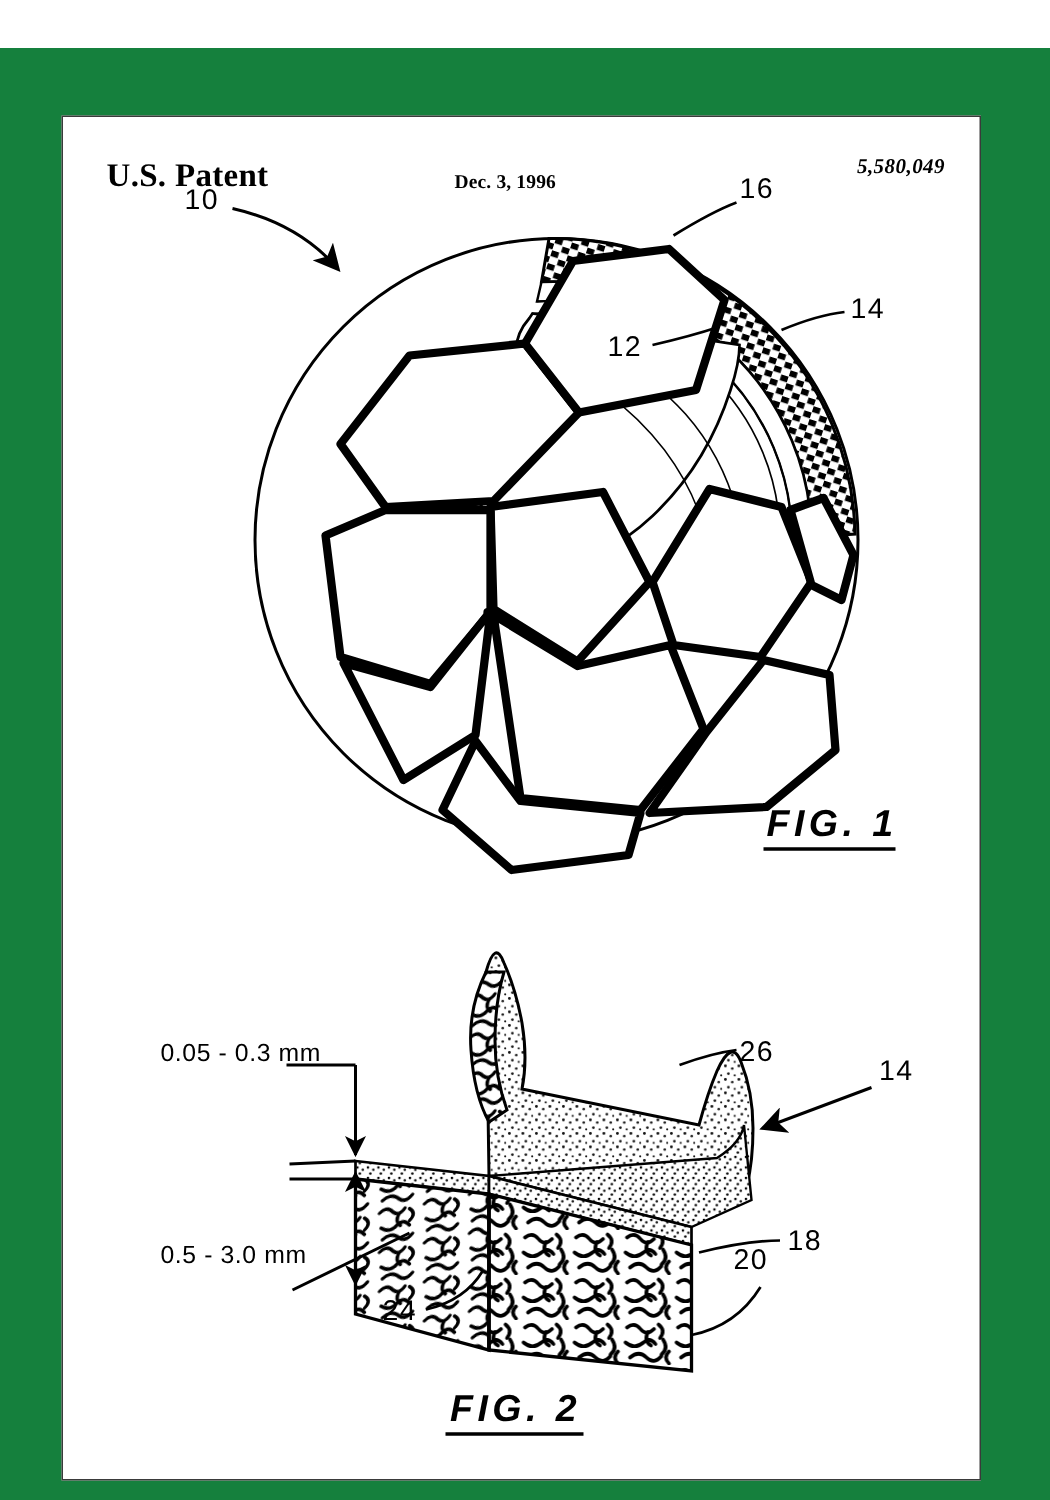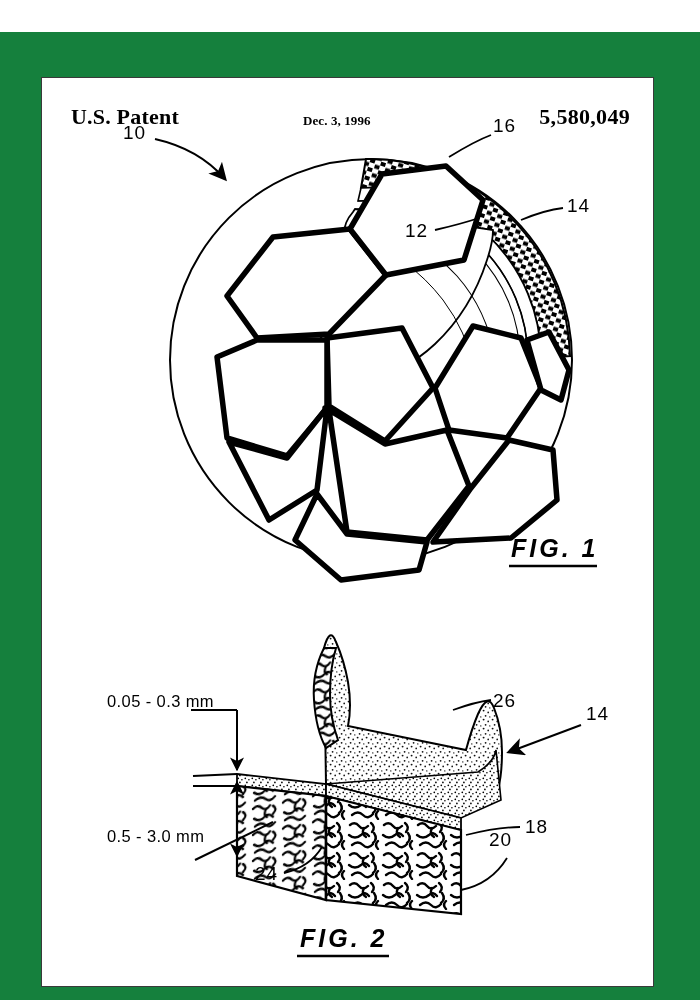--- a/index.html
+++ b/index.html
@@ -43,22 +43,23 @@
     position:absolute;left:262px;top:9px;
     font-family:"Liberation Serif",serif;
     font-weight:bold;
     font-size:13px;
     letter-spacing:0.1px;
   }
   .hdr-right{
     position:absolute;right:24px;top:0;
     font-family:"Liberation Serif",serif;
     font-weight:bold;
-    font-size:22px;
+    font-size:14px;
     letter-spacing:0.3px;
+    font-style:italic;
   }
   
   #drawing{
     position:absolute;
     left:41px;top:38px;
     width:613px;height:910px;
   }
   svg{display:block;}
   .ink{fill:none;stroke:#000;}
   .fill-w{fill:#ffffff;stroke:#000;}

